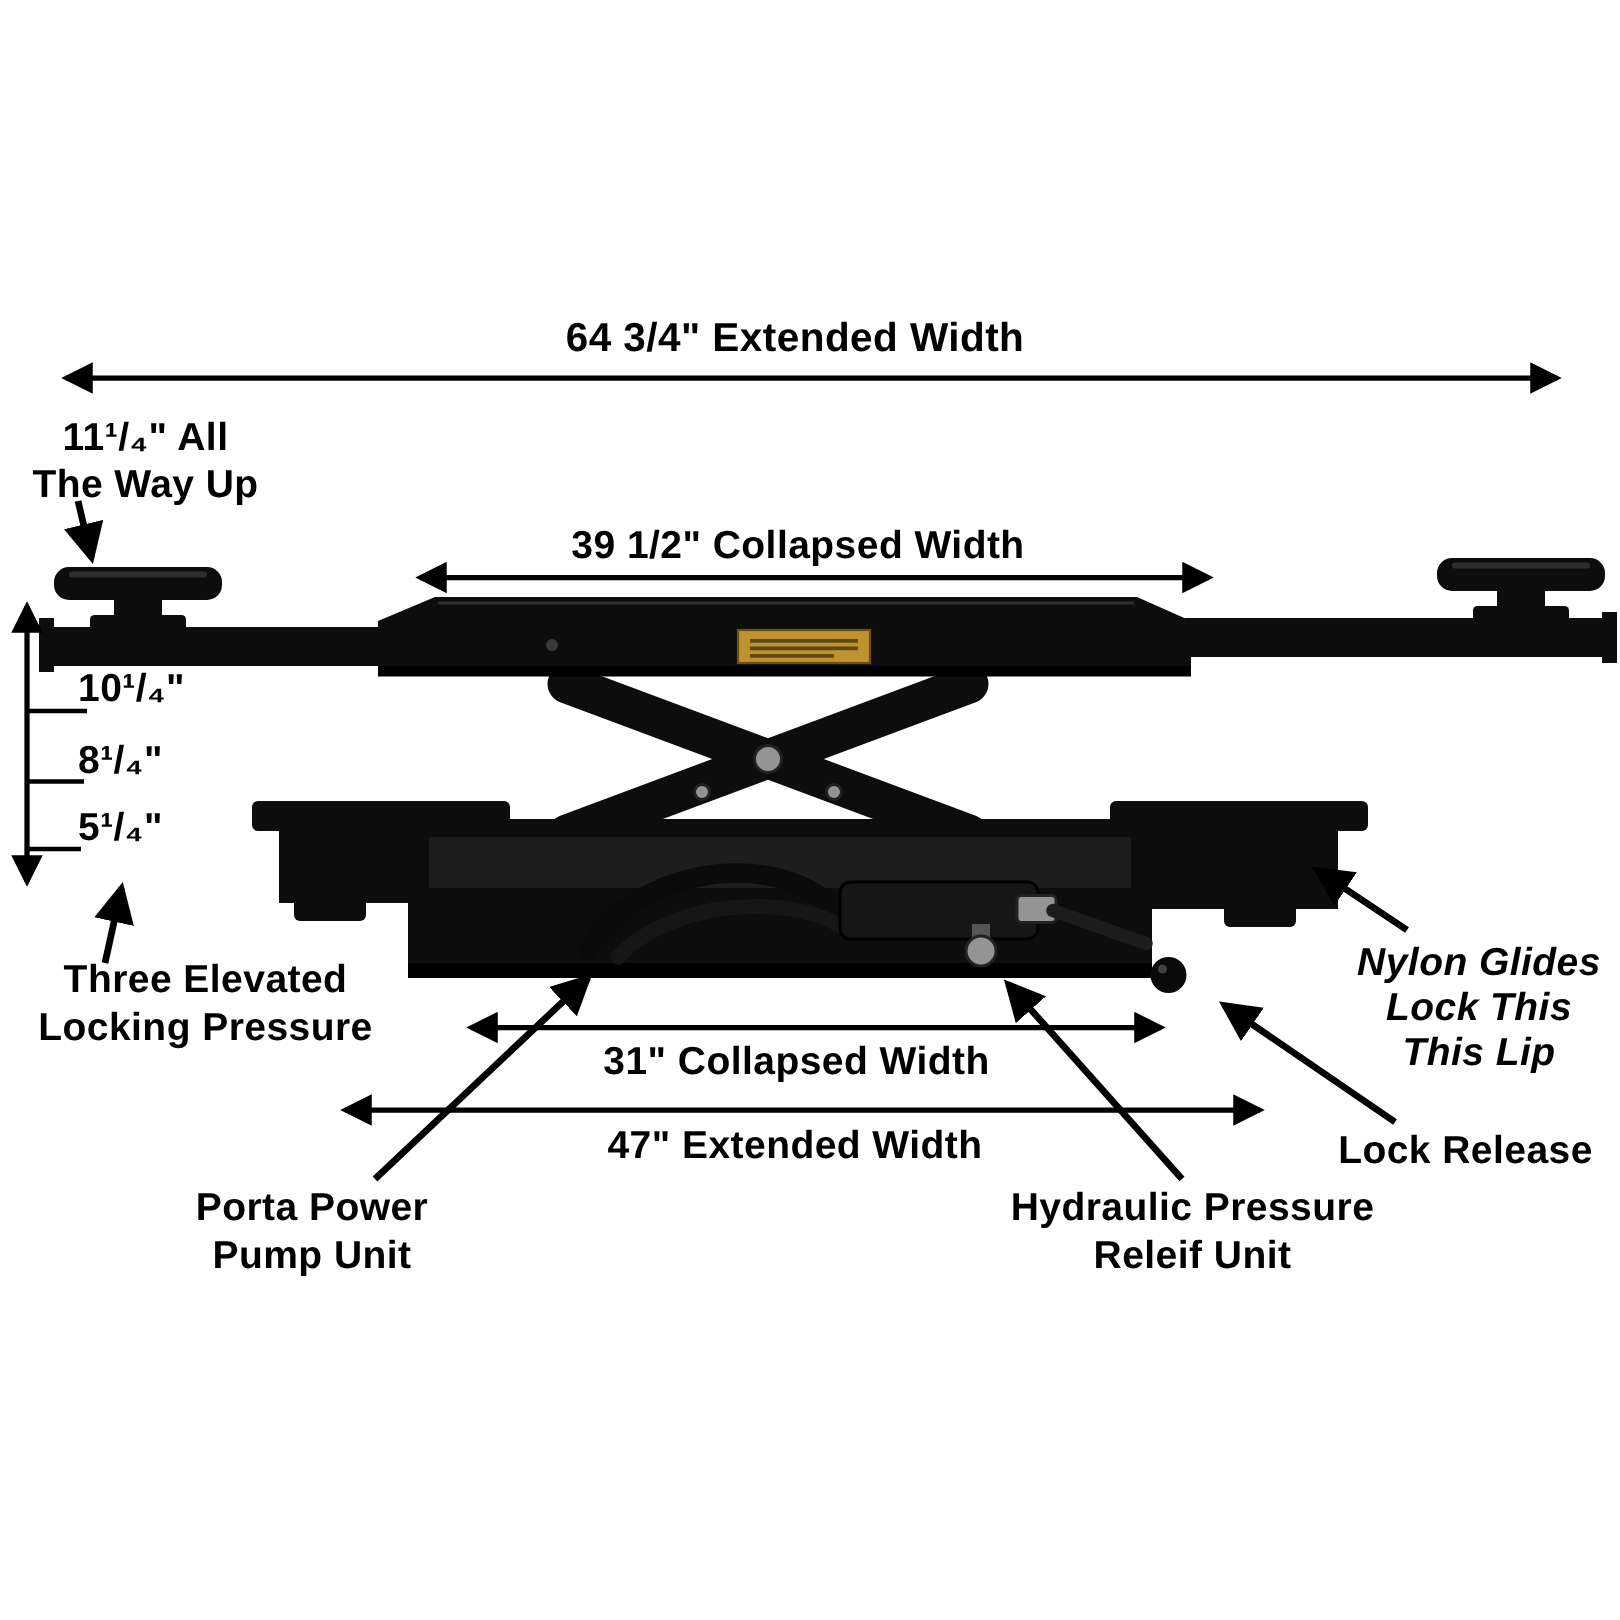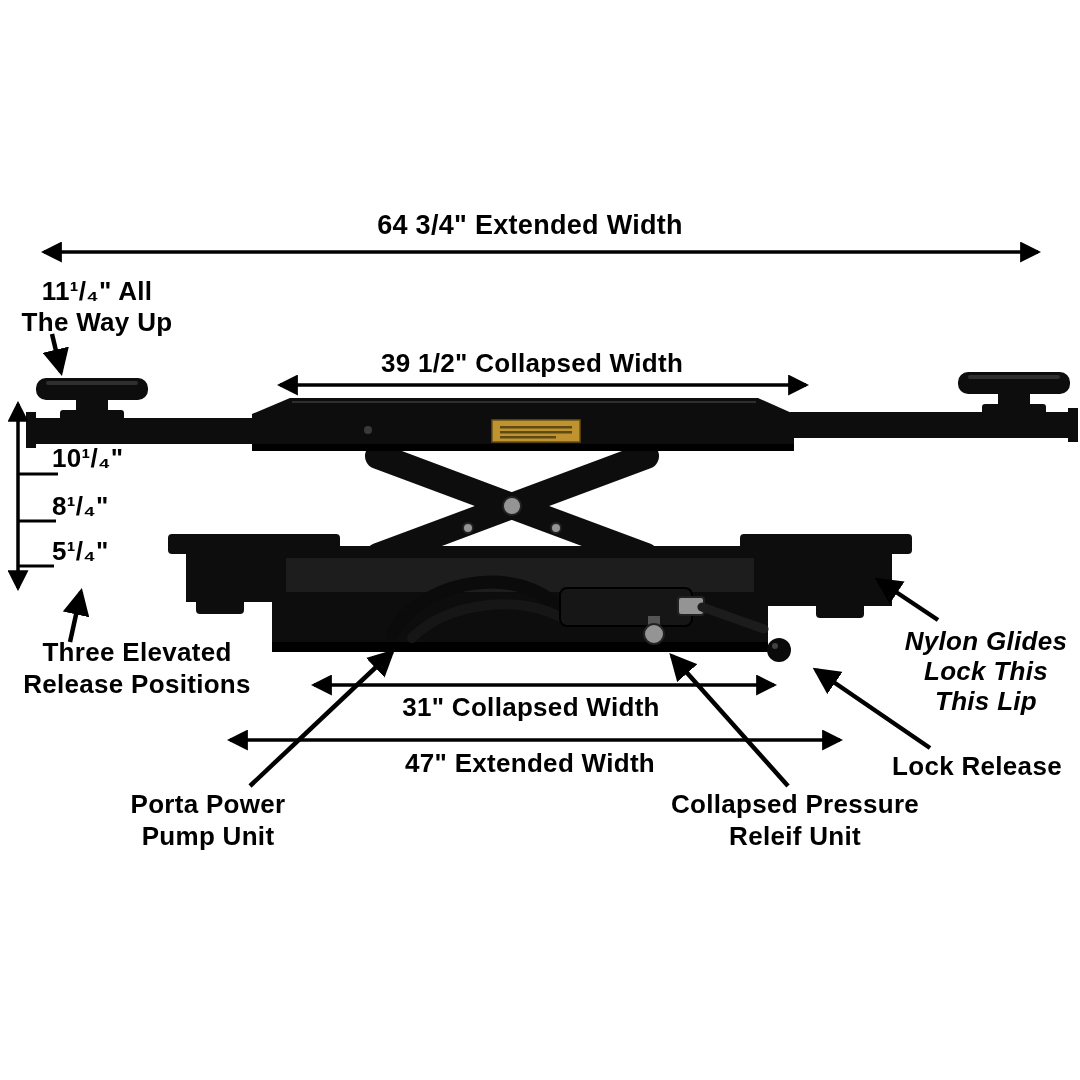--- a/index.html
+++ b/index.html
@@ -134,34 +134,34 @@
   </div>
 
   <div class="lbl ctr" style="left:532px; top:348px;">39 1/2" Collapsed Width</div>
 
   <div class="lbl" style="left:52px; top:443px;">10¹/₄"</div>
   <div class="lbl" style="left:52px; top:491px;">8¹/₄"</div>
   <div class="lbl" style="left:52px; top:536px;">5¹/₄"</div>
 
   <div class="lbl ctr" style="left:137px; top:636px; line-height:32px;text-align:center;">
     <div>Three Elevated</div>
-    <div>Release Positions</div>
+    <div>Locking Pressure</div>
   </div>
 
   <div class="lbl ctr" style="left:531px; top:692px;">31" Collapsed Width</div>
 
   <div class="lbl ctr" style="left:530px; top:748px;">47" Extended Width</div>
 
   <div class="lbl ctr" style="left:208px; top:788px; line-height:32px;">
     <div>Porta Power</div>
     <div>Pump Unit</div>
   </div>
 
   <div class="lbl ctr" style="left:795px; top:788px; line-height:32px;">
-    <div>Collapsed Pressure</div>
+    <div>Hydraulic Pressure</div>
     <div>Releif Unit</div>
   </div>
 
   <div class="lbl ctr" style="left:977px; top:751px;">Lock Release</div>
 
   <div class="lbl ctr" style="left:986px; top:626px; line-height:30px;font-style:italic;">
     <div>Nylon Glides</div>
     <div>Lock This</div>
     <div>This Lip</div>
   </div>

